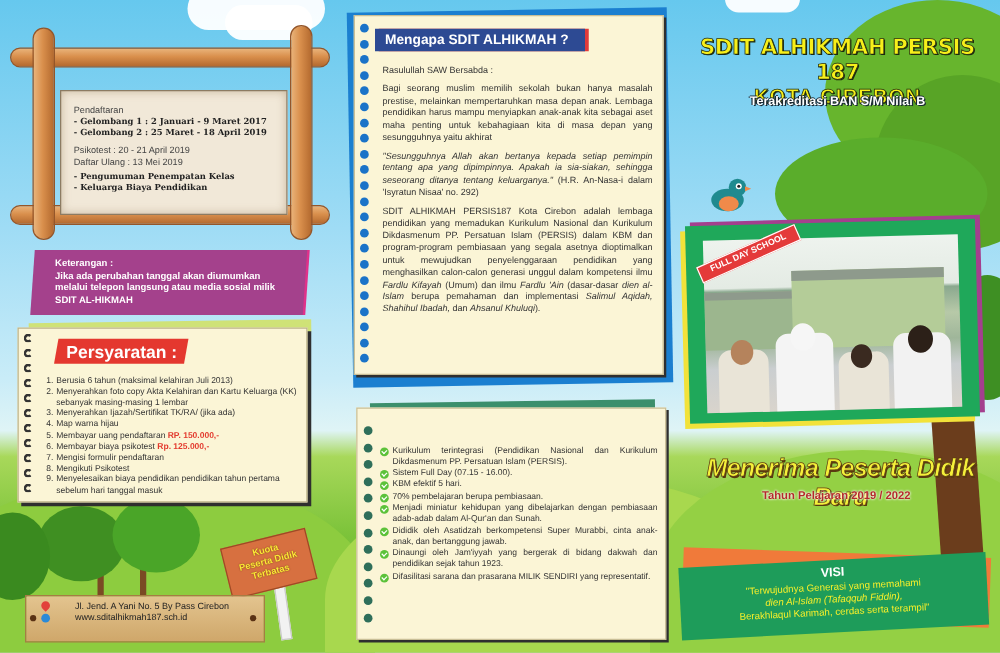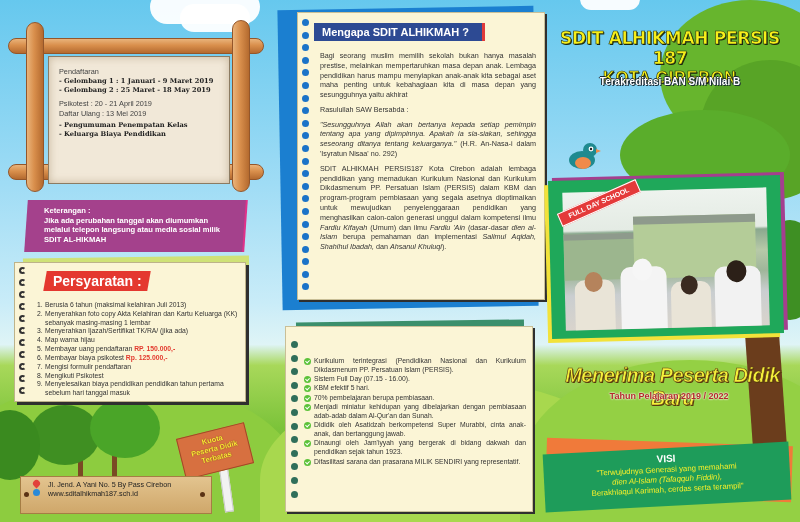--- a/index.html
+++ b/index.html
@@ -16,21 +16,21 @@
   
   .tree-crown { position: absolute; border-radius: 50%; background: #4fa428; }
   .trunk { position: absolute; background: #7a4a24; }
 
   
   .bamboo-h { position: absolute; height: 16px; border-radius: 8px;
     background: linear-gradient(180deg, #e9b37a 0%, #d98f4c 45%, #b46a2f 100%); border: 1px solid #94562a; }
   .bamboo-v { position: absolute; width: 18px; border-radius: 9px;
     background: linear-gradient(90deg, #e9b37a 0%, #d98f4c 45%, #b46a2f 100%); border: 1px solid #94562a; }
   .parchment {
-    position: absolute; left: 48px; top: 56px; width: 182px; height: 128px;
+    position: absolute; left: 48px; top: 72px; width: 182px; height: 100px;
     background: #f1e8d8; border: 1px solid #8c7b62;
     box-shadow: inset 0 0 8px rgba(140,110,70,.4);
     padding: 10px 8px 0 10px; color: #333;
     font-size: 7.3px; line-height: 1.35;
   }
   .parchment .plain { font-family: "Liberation Sans", sans-serif; color: #444; }
   .parchment .bold { font-family: "DejaVu Serif", serif; font-weight: bold; color: #222; font-size: 6.7px; }
   .parchment .gap { height: 4px; }
 
   .keterangan {
@@ -70,27 +70,27 @@
     padding-top: 5px; text-shadow: 0 0 1px #5a2a10;
   }
   .kuota-post { position: absolute; left: 222px; top: 468px; width: 9px; height: 44px; background: #f2f2f2; border: 1px solid #c9c9c9; transform: rotate(-8deg); }
 
   .contact-board {
     position: absolute; left: 20px; top: 476px; width: 192px; height: 38px;
     background: linear-gradient(180deg, #e3c48f, #cfa76a); border: 1px solid #a57d44;
     font-size: 7.2px; color: #222; line-height: 1.3; padding: 3px 0 0 12px;
   }
   .contact-board .nail { position: absolute; width: 5px; height: 5px; border-radius: 50%; background: #5a3214; top: 15px; }
-  .contact-row { display: flex; gap: 8px; }
+  .contact-row { display: flex; align-items: center; gap: 20px; }
   .ico { display: inline-block; width: 7px; height: 7px; border-radius: 50%; flex: none; }
 
   
   .mid-back { position: absolute; left: 280px; top: 8px; width: 256px; height: 300px; background: #1b7fd0; transform: rotate(-1deg); }
   .mid-card {
-    position: absolute; left: 297px; top: 12px; width: 248px; height: 288px;
+    position: absolute; left: 283px; top: 12px; width: 248px; height: 288px;
     background: #fbf5d6; border: 1px solid #c9bf97; box-shadow: 2px 2px 0 #2f2f2f;
   }
   .blue-rings { position: absolute; left: 4px; top: 6px; }
   .blue-ring { width: 7px; height: 7px; border-radius: 50%; background: #1b73c8; margin-bottom: 5.6px; }
   .mid-title {
     position: absolute; left: 16px; top: 10px; width: 168px; height: 18px;
     background: #2d4a93; box-shadow: 3px 0 0 #e03a3a;
     color: #fff; font-weight: bold; font-size: 11px; line-height: 18px; padding-left: 8px;
   }
   .mid-text { position: absolute; left: 22px; top: 38px; width: 216px; font-size: 7.2px; line-height: 1.36; color: #333; text-align: justify; }
@@ -179,22 +179,22 @@
   <div class="tree-crown" style="left:760px;top:220px;width:60px;height:100px;background:#3e8f23;"></div>
 </div>
 
 <section>
   <div class="bamboo-h" style="left:8px;top:38px;width:256px;"></div>
   <div class="bamboo-h" style="left:8px;top:164px;width:256px;"></div>
   <div class="bamboo-v" style="left:26px;top:22px;height:170px;"></div>
   <div class="bamboo-v" style="left:232px;top:20px;height:172px;"></div>
   <div class="parchment">
     <div class="plain">Pendaftaran</div>
-    <div class="bold">- Gelombang 1 : 1 Januari - 9 Maret  2019</div>
-    <div class="bold">- Gelombang 2 : 25 Maret - 18 May 2019</div>
+    <div class="bold">- Gelombang 1 : 2 Januari - 9 Maret  2017</div>
+    <div class="bold">- Gelombang 2 : 25 Maret - 18 April 2019</div>
     <div class="gap"></div>
     <div class="plain">Psikotest : 20 - 21 April 2019</div>
     <div class="plain">Daftar Ulang : 13 Mei 2019</div>
     <div class="gap" style="height:2px"></div>
     <div class="bold">- Pengumuman Penempatan Kelas</div>
     <div class="bold">- Keluarga Biaya Pendidikan</div>
   </div>
 </section>
 
 <section class="keterangan">
@@ -300,22 +300,22 @@
       <div class="blue-ring"></div>
     <div class="blue-ring"></div>
       <div class="blue-ring"></div>
       <div class="blue-ring"></div>
       <div class="blue-ring"></div>
     <div class="blue-ring"></div>
       <div class="blue-ring"></div>
   </div>
   <div class="mid-title">Mengapa SDIT ALHIKMAH ?</div>
   <div class="mid-text">
+    <p>Rasulullah SAW Bersabda :</p>
     <p>Bagi seorang muslim memilih sekolah bukan hanya masalah prestise, melainkan mempertaruhkan masa depan anak. Lembaga pendidikan harus mampu menyiapkan anak-anak kita sebagai  aset maha penting untuk kebahagiaan kita di masa depan yang sesungguhnya yaitu akhirat</p>
-    <p>Rasulullah SAW Bersabda :</p>
     <p><i>"Sesungguhnya Allah akan bertanya kepada setiap pemimpin tentang apa yang dipimpinnya. Apakah ia sia-siakan, sehingga seseorang ditanya tentang keluarganya."</i><span> (H.R. An-Nasa-i dalam 'Isyratun Nisaa' no. 292)</span></p>
     <p><span>SDIT ALHIKMAH PERSIS187 Kota Cirebon adalah lembaga pendidikan yang memadukan Kurikulum Nasional dan Kurikulum Dikdasmenum PP. Persatuan Islam (PERSIS) dalam KBM dan program-program pembiasaan yang segala asetnya dioptimalkan untuk mewujudkan penyelenggaraan pendidikan yang menghasilkan calon-calon generasi unggul dalam kompetensi ilmu </span><i>Fardlu Kifayah</i><span> (Umum) dan ilmu </span><i>Fardlu 'Ain</i><span> (dasar-dasar </span><i>dien al-Islam</i><span> berupa pemahaman dan implementasi </span><i>Salimul Aqidah, Shahihul Ibadah,</i><span> dan </span><i>Ahsanul Khuluqi</i><span>).</span></p>
   </div>
 </section>
 
 <section class="how-card">
   <div class="green-rings">
     <div class="green-ring"></div>
       <div class="green-ring"></div>
       <div class="green-ring"></div>

